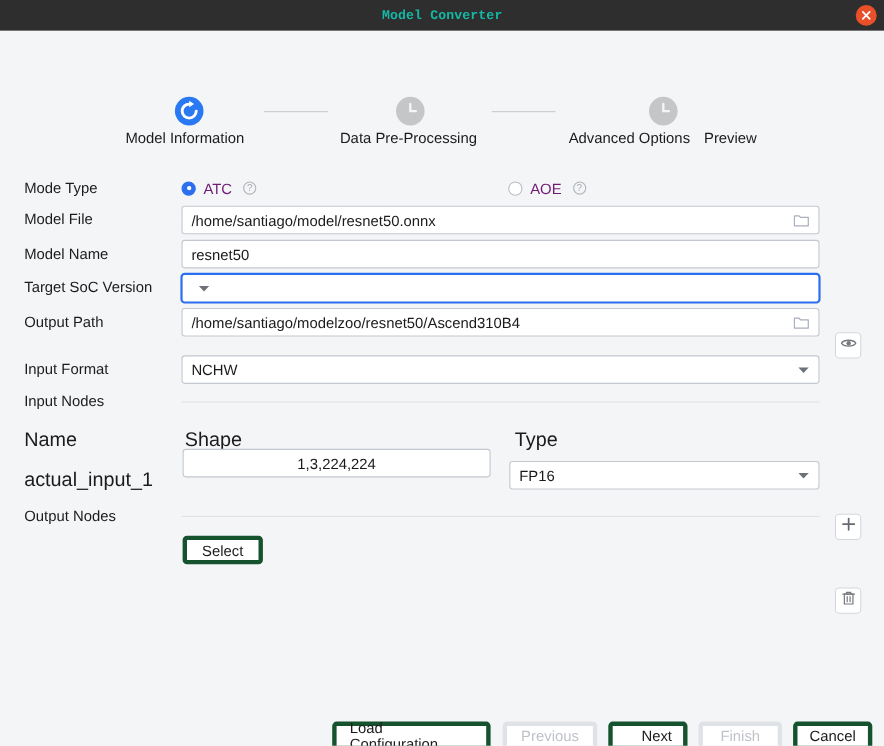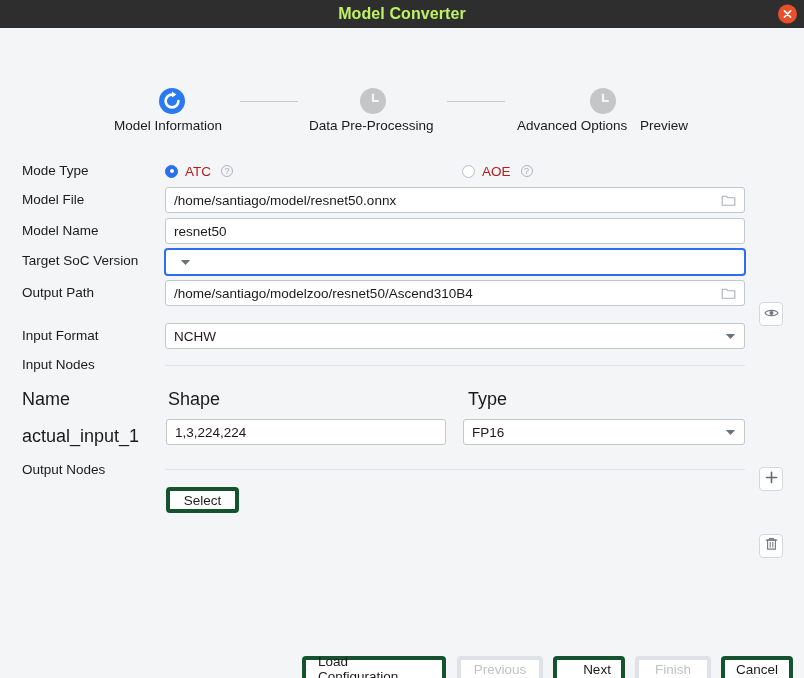--- a/index.html
+++ b/index.html
@@ -19,24 +19,25 @@
   
   .titlebar {
     position: relative;
     height: 28px;
     background: #2e2e2e;
     display: flex;
     align-items: center;
     justify-content: center;
   }
   .titlebar-title {
-    color: #bef264;
-    font-size: 16px;
+    color: #14b8a6;
+    font-size: 12px;
     font-weight: bold;
     letter-spacing: .1px;
+    font-family: Liberation Mono, monospace;
   }
   .close-btn {
     position: absolute;
     right: 7px;
     top: 50%;
     transform: translateY(-50%);
     width: 19px;
     height: 19px;
     border-radius: 50%;
     background: #e8502a;
@@ -147,21 +148,21 @@
   .radio.on  { background: #2b6ff0; border: 1px solid #2b6ff0; position: relative; }
   .radio.on::after {
     content: "";
     position: absolute;
     left: 3.5px; top: 3.5px;
     width: 4px; height: 4px;
     border-radius: 50%;
     background: #fff;
   }
   .radio.off { background: #fff; border: 1.5px solid #b9bec6; }
-  .radio-label { font-size: 13.5px; color: #b91c1c; }
+  .radio-label { font-size: 13.5px; color: #701a75; }
   .help {
     width: 12px; height: 12px;
     border-radius: 50%;
     border: 1px solid #b0b4ba;
     color: #a9adb3;
     font-size: 9px;
     line-height: 10px;
     text-align: center;
     margin-left: 3px;
     display: inline-block;
@@ -357,21 +358,21 @@
           <path d="M6.5 1.4 V11.6 M1.4 6.5 H11.6" stroke="#65696f" stroke-width="1.6" stroke-linecap="round"></path>
         </svg>
       </span>
     </div>
 
     <div class="colhead" style="left:22px; top:247px;">Name</div>
     <div class="colhead" style="left:168px; top:247px;">Shape</div>
     <div class="colhead" style="left:468px; top:247px;">Type</div>
 
     <div class="colhead" style="left:22px; top:284px;">actual_input_1</div>
-    <div class="field" style="left:166px; top:277px; width:280px;">
+    <div class="field" style="left:166px; top:266px; width:280px;text-align:center;">
       <span class="val">1,3,224,224</span>
     </div>
     <div class="field" style="left:463px; top:277px; width:282px;">
       <span class="val">FP16</span>
       <span class="trail">
         <svg class="caret" width="11" height="7" viewBox="0 0 11 7" aria-hidden="true">
           <path d="M0.8 1 L5.5 6 L10.2 1 Z" fill="#6d7278"></path>
         </svg>
       </span>
     </div>

